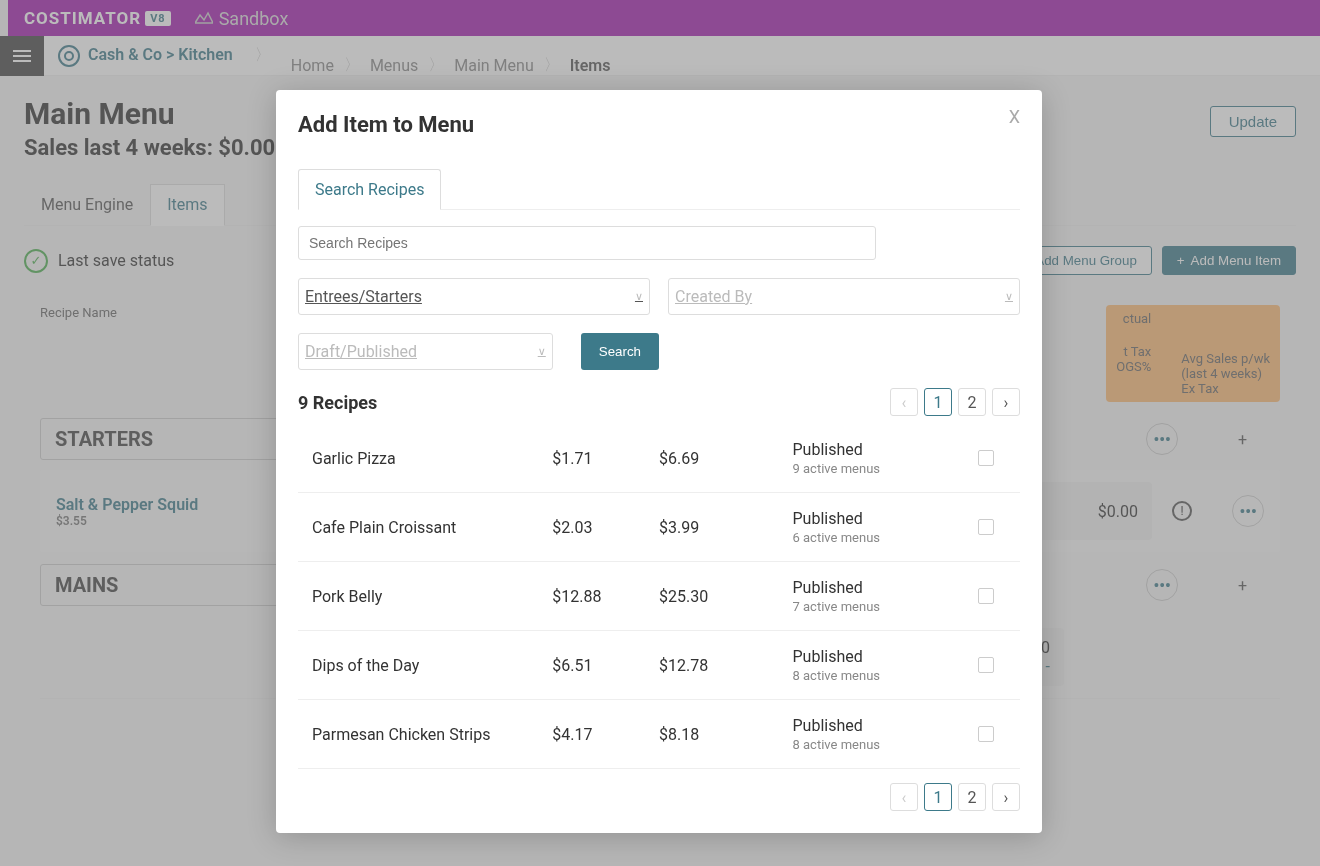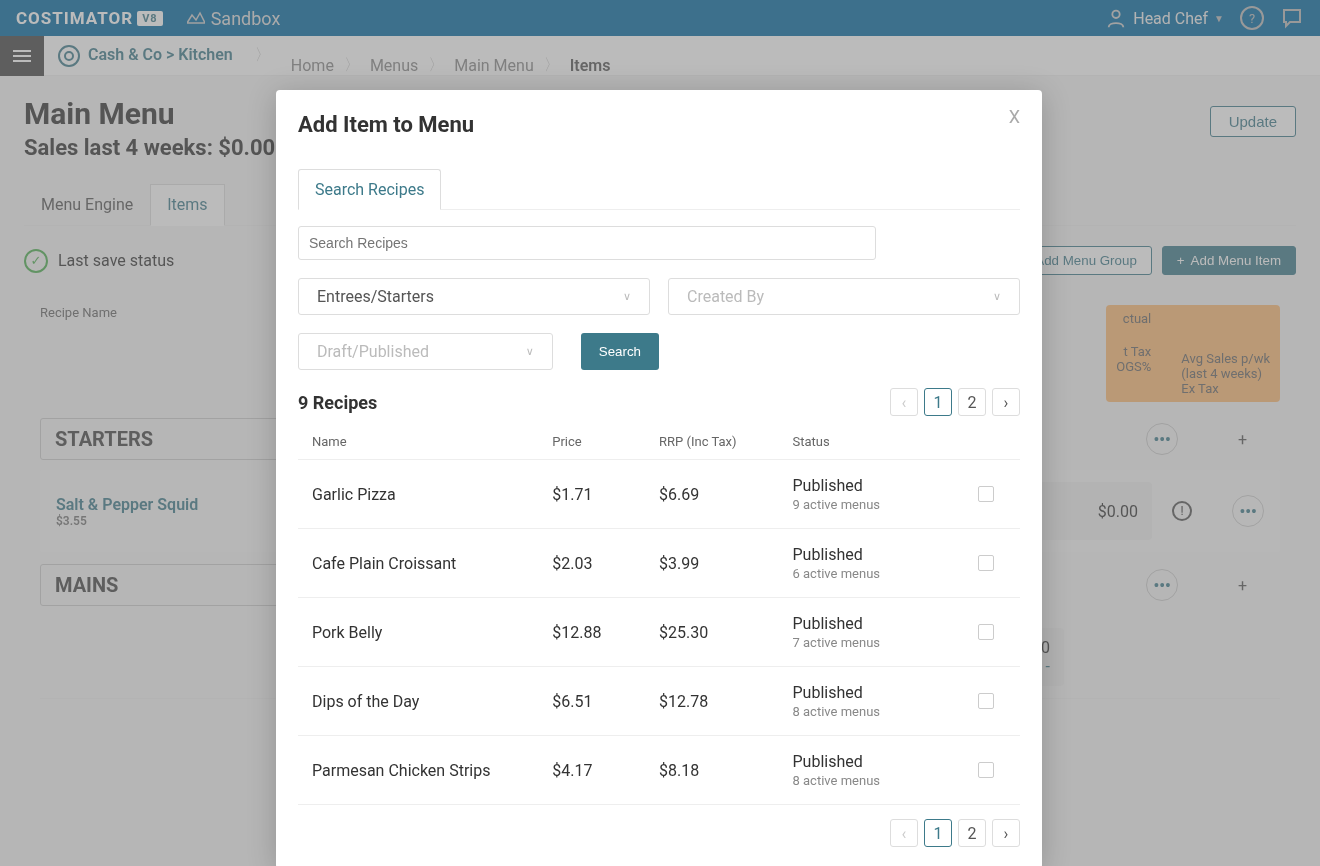--- a/index.html
+++ b/index.html
@@ -1,19 +1,19 @@
 <!DOCTYPE html>
 <html><head>
 <meta charset="utf-8">
 <style>
 * { box-sizing: border-box; margin: 0; padding: 0; }
 body { font-family: -apple-system, BlinkMacSystemFont, "Segoe UI", Roboto, sans-serif; background: #f5f5f5; width: 1320px; height: 866px; overflow: hidden; color: #333; }
 
 
-.header { height: 36px; background: #0369a1; display: flex; align-items: center; padding: 0 16px; color: #fff; }
+.header { height: 36px; background: #a21caf; display: flex; align-items: center; padding: 0 16px; color: #fff; margin-left: 8px; }
 .logo { display: flex; align-items: center; font-weight: 700; letter-spacing: 1px; }
 .logo-main { font-size: 17px; }
 .logo-badge { background: #fff; color: #3d7a8a; font-size: 11px; padding: 1px 5px; margin-left: 4px; border-radius: 2px; }
 .sandbox { display: flex; align-items: center; margin-left: 24px; font-size: 18px; color: #ddd; font-weight: 400; }
 .sandbox-icon { margin-right: 6px; }
 .header-right { margin-left: auto; display: flex; align-items: center; gap: 16px; }
 .user { display: flex; align-items: center; gap: 6px; color: #eee; }
 .header-icon { width: 24px; height: 24px; border: 2px solid #bbb; border-radius: 50%; display: flex; align-items: center; justify-content: center; color: #bbb; font-size: 13px; }
 
 
@@ -65,21 +65,21 @@
 
 
 .modal { position: absolute; left: 276px; top: 90px; width: 766px; background: #fff; border-radius: 4px; box-shadow: 0 4px 30px rgba(0,0,0,0.2); z-index: 100; padding: 22px; }
 .modal h2 { font-size: 22px; font-weight: 700; margin-bottom: 32px; }
 .close-x { position: absolute; top: 16px; right: 22px; color: #aaa; font-size: 18px; cursor: pointer; }
 .modal-tabs { display: flex; border-bottom: 1px solid #eee; margin-bottom: 16px; }
 .mtab { padding: 10px 16px; color: #555; cursor: pointer; border: 1px solid transparent; border-radius: 3px 3px 0 0; }
 .mtab.active { color: #3d7a8a; border: 1px solid #ddd; border-bottom: 1px solid #fff; margin-bottom: -1px; }
 .text-input { width: 80%; border: 1px solid #ddd; border-radius: 3px; padding: 8px 10px; font-size: 14px; margin-bottom: 18px; }
 .filter-row { display: flex; gap: 18px; margin-bottom: 18px; }
-.select { flex: 1; border: 1px solid #ddd; border-radius: 3px; padding: 8px 18px; display: flex; justify-content: space-between; align-items: center; color: #555; cursor: pointer; }
+.select { flex: 1; border: 1px solid #ddd; border-radius: 3px; padding: 8px 6px; display: flex; justify-content: space-between; align-items: center; color: #555; cursor: pointer; text-decoration: underline; }
 .select.ph { color: #bbb; }
 .chev { color: #bbb; font-size: 11px; }
 .search-btn { background: #3d7a8a; color: #fff; border: none; padding: 8px 18px; border-radius: 3px; cursor: pointer; margin-left: 10px; }
 
 .results-header { display: flex; align-items: center; margin-top: 8px; margin-bottom: 8px; }
 .results-count { font-size: 18px; font-weight: 700; }
 .pager { margin-left: auto; display: flex; gap: 6px; }
 .pg-btn { width: 28px; height: 28px; border: 1px solid #ddd; border-radius: 3px; display: flex; align-items: center; justify-content: center; cursor: pointer; color: #555; background: #fff; }
 .pg-btn.active { border-color: #3d7a8a; color: #3d7a8a; }
 .pg-btn.disabled { color: #ccc; cursor: default; }
@@ -107,36 +107,20 @@
     <span class="logo-main">COSTIMATOR</span>
     <span class="logo-badge">V8</span>
   </div>
   <div class="sandbox">
     <span class="sandbox-icon">
       <svg width="18" height="14" viewBox="0 0 18 14">
           <path d="M0 12 L5 4 L9 9 L13 2 L18 12 Z" fill="none" stroke="#ccc" stroke-width="1.5"></path>
         </svg>
     </span>
     <span>Sandbox</span>
-  </div>
-  <div class="header-right">
-    <div class="user">
-      <svg width="22" height="22" viewBox="0 0 24 24">
-          <circle cx="12" cy="8" r="4" fill="none" stroke="#ccc" stroke-width="2"></circle>
-          <path d="M4 22 C4 16 20 16 20 22" fill="none" stroke="#ccc" stroke-width="2"></path>
-        </svg>
-      <span>Head Chef</span>
-      <span style="font-size:10px;color:#bbb">▼</span>
-    </div>
-    <div class="header-icon">?</div>
-    <div>
-      <svg width="24" height="24" viewBox="0 0 24 24">
-          <path d="M4 4 H20 V16 H10 L6 20 V16 H4 Z" fill="none" stroke="#bbb" stroke-width="2"></path>
-        </svg>
-    </div>
   </div>
 </div>
 
 <div class="subheader">
   <div class="hamburger">
       <div class="hamburger-lines"></div>
     </div>
   <div class="location">
     <div class="target-icon"></div>
     <span>Cash &amp; Co &gt; Kitchen</span>
@@ -276,27 +260,20 @@
     <div class="results-count">9 Recipes</div>
     <div class="pager">
       <div class="pg-btn disabled">‹</div>
       <div class="pg-btn active">1</div>
       <div class="pg-btn">2</div>
       <div class="pg-btn">›</div>
     </div>
   </div>
 
   <div class="rtable">
-    <div class="rhead">
-      <div class="rc-name">Name</div>
-      <div class="rc-price">Price</div>
-      <div class="rc-rrp">RRP (Inc Tax)</div>
-      <div class="rc-status">Status</div>
-      <div class="rc-check"></div>
-    </div>
 
     <div class="rrow">
       <div class="rc-name">Garlic Pizza</div>
       <div class="rc-price">$1.71</div>
       <div class="rc-rrp">$6.69</div>
       <div class="rc-status">
           <div>Published</div>
           <div class="status-sub">9 active menus</div>
         </div>
       <div class="rc-check">

